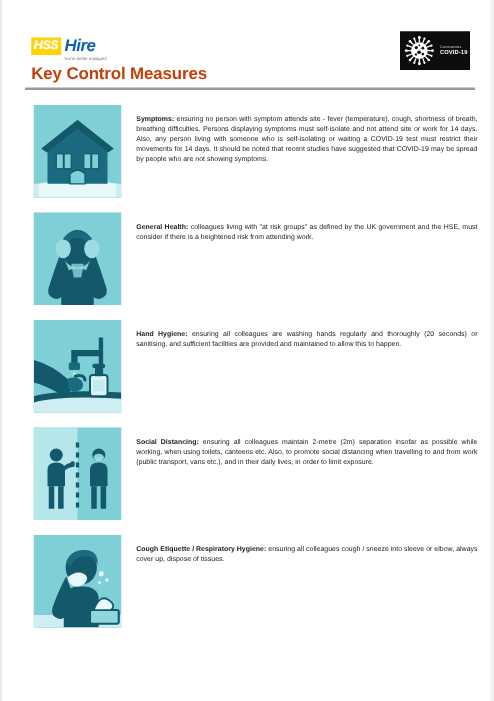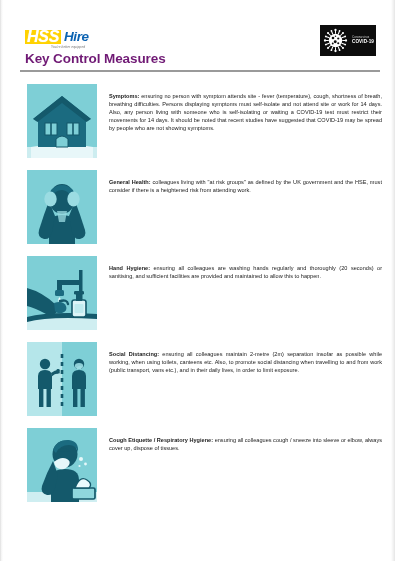--- a/index.html
+++ b/index.html
@@ -36,21 +36,21 @@
     position:absolute;left:24px;top:30px;
     width:92px;height:22px;
   }
   .logo-row{
     display:flex;align-items:center;height:14px;
   }
   .logo-hss{
     background:#FFD200;
     color:#ffffff;
     font-weight:bold;
-    font-size:16px;
+    font-size:10px;
     letter-spacing:-0.3px;
     line-height:14px;
     padding:0 2px 0 2px;
     height:14px;
     font-style:italic;
     display:inline-block;
     text-shadow:0 0 1px rgba(255,255,255,.7);
   }
   .logo-hire{
     color:#0C63B2;
@@ -87,21 +87,21 @@
     margin-left:3px;line-height:1.05;
   }
   .covid-sub{
     color:#d8d8d8;font-size:2.9px;letter-spacing:.15px;display:block;
   }
   .covid-main{
     color:#ffffff;font-size:4.6px;font-weight:bold;letter-spacing:.1px;display:block;margin-top:.5px;
   }
   .title{
     position:absolute;left:24px;top:51px;
-    color:#701a75;
+    color:#c2410c;
     font-size:13.5px;
     font-weight:bold;
     letter-spacing:-0.1px;
     white-space:nowrap;
   }
   .rule{
     position:absolute;left:19px;top:70px;
     width:360px;height:2px;
     background:#9a9a9a;
   }

